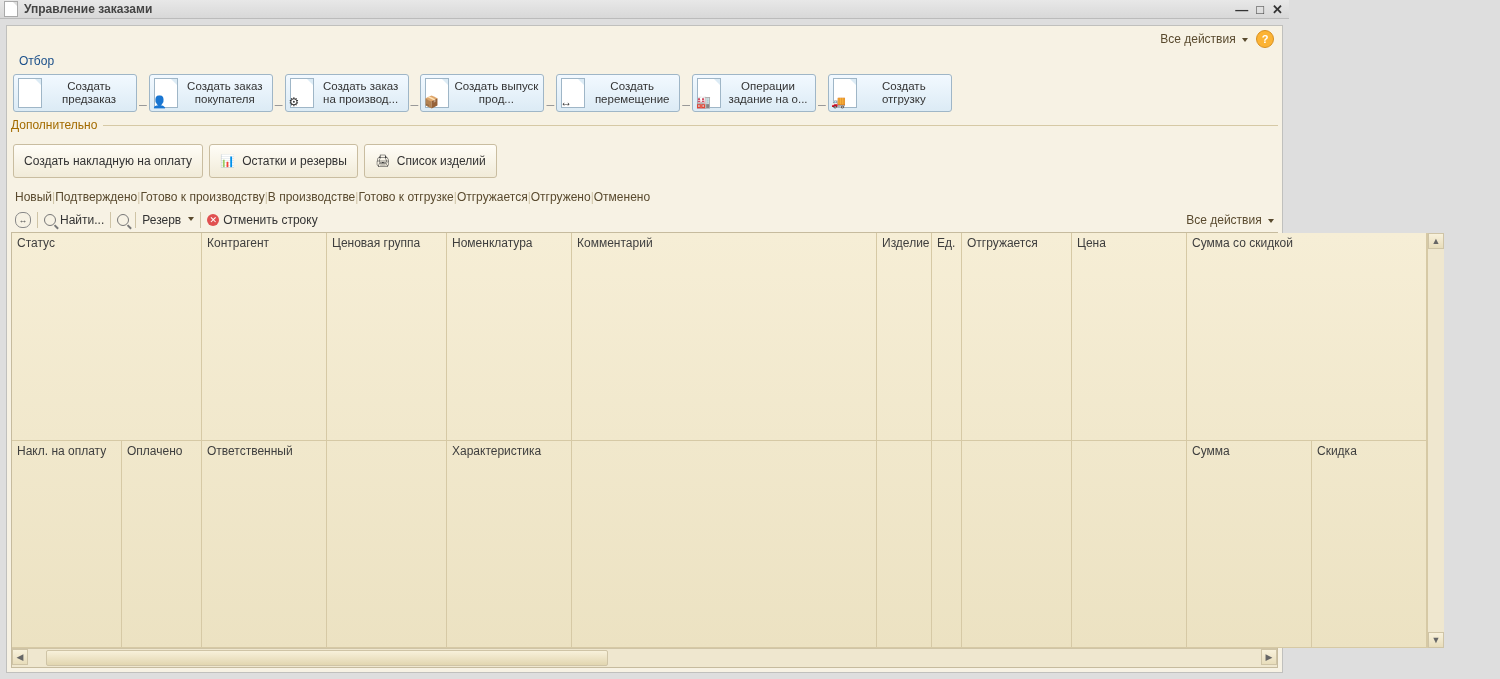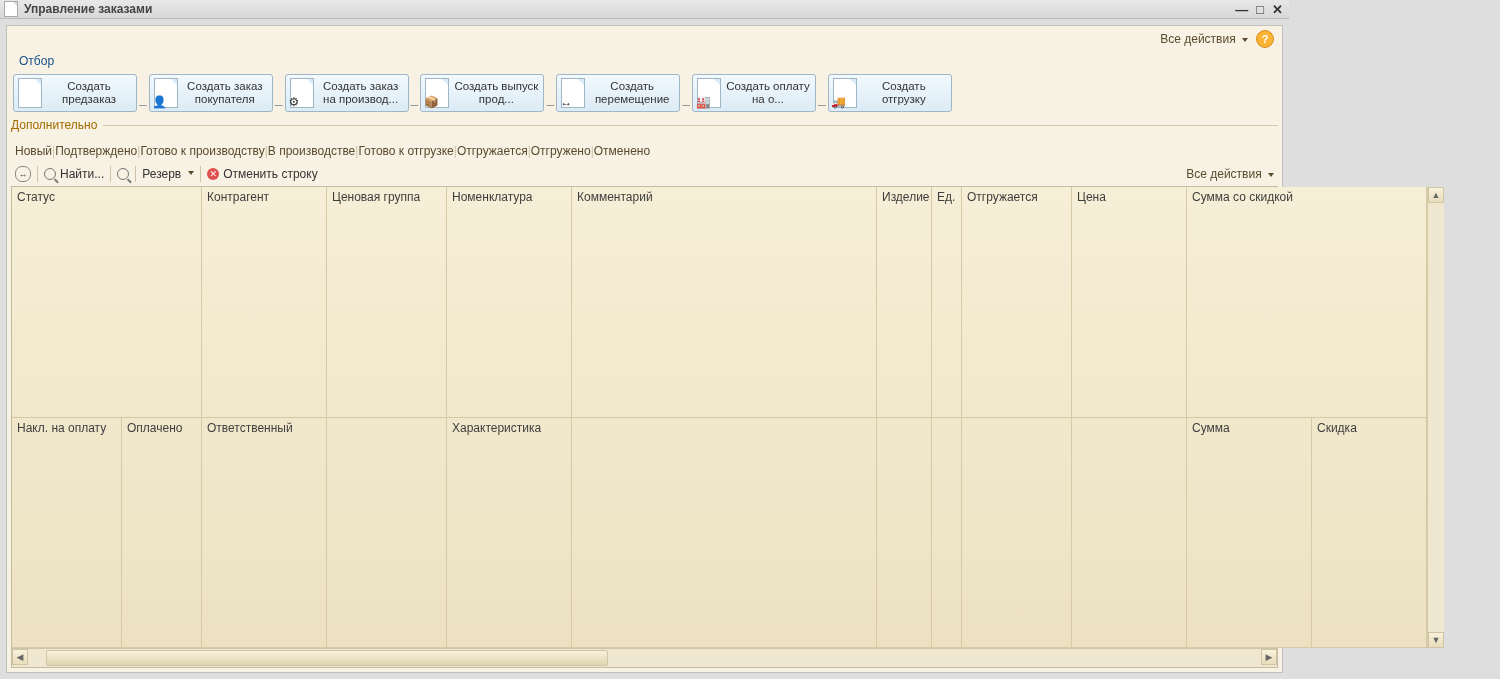--- a/index.html
+++ b/index.html
@@ -429,36 +429,49 @@
           <div class="doc-icon">
               <span class="overlay">↔</span>
             </div>
           <div class="label">Создать перемещение</div>
         </div>
         <span class="dash-sep">–</span>
         <div class="big-btn">
           <div class="doc-icon">
               <span class="overlay">🏭</span>
             </div>
-          <div class="label">Создать оплату на о...</div>
+          <div class="label">Операции задание на о...</div>
         </div>
         <span class="dash-sep">–</span>
         <div class="big-btn">
           <div class="doc-icon">
               <span class="overlay">🚚</span>
             </div>
           <div class="label">Создать отгрузку</div>
         </div>
       </div>
     </div>
 
     <div class="group">
       <div class="group-title">
         <span>Дополнительно</span>
         <div class="line"></div>
+      </div>
+      <div class="normal-btn-row">
+        <div class="normal-btn">
+          <span>Создать накладную на оплату</span>
+        </div>
+        <div class="normal-btn">
+          <span class="mini-icon">📊</span>
+          <span>Остатки и резервы</span>
+        </div>
+        <div class="normal-btn">
+          <span class="mini-icon">🖨</span>
+          <span>Список изделий</span>
+        </div>
       </div>
     </div>
 
     <div class="status-filter-row">
       <span class="item">Новый</span>
       <span class="sep">|</span>
       <span class="item">Подтверждено</span>
       <span class="sep">|</span>
       <span class="item">Готово к производству</span>
       <span class="sep">|</span>

